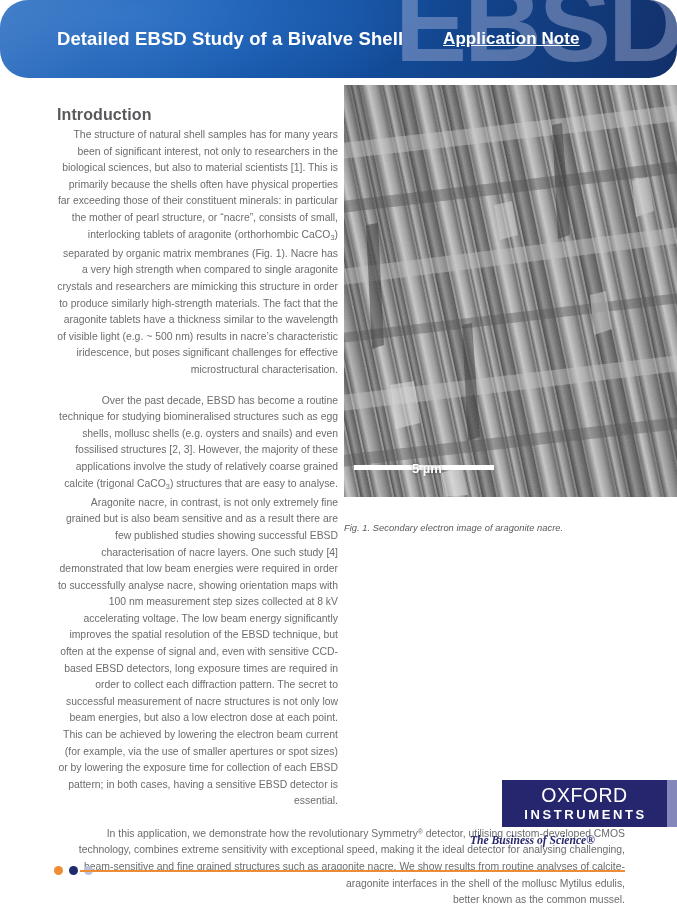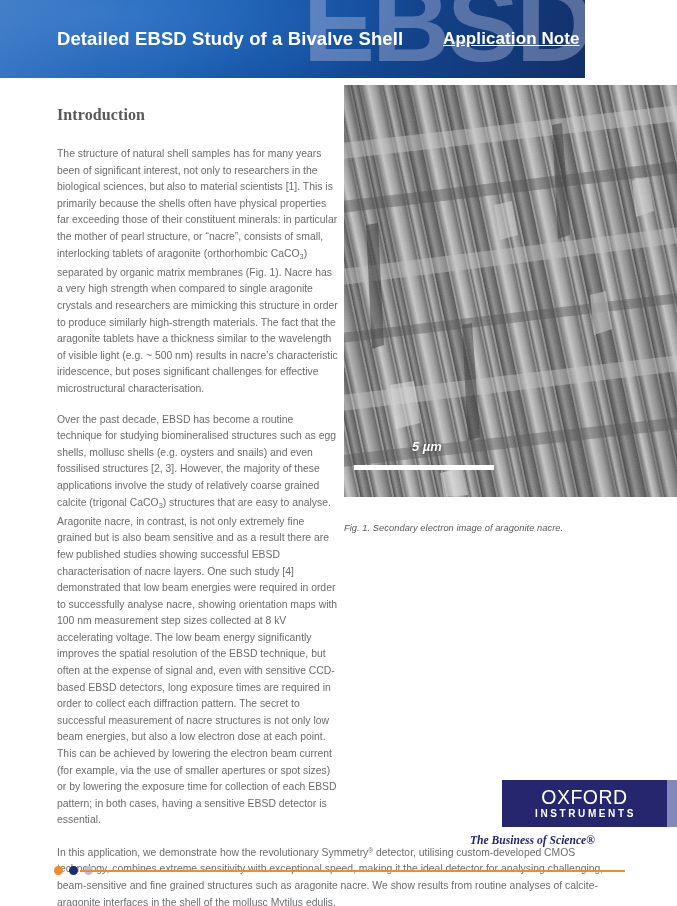--- a/index.html
+++ b/index.html
@@ -13,25 +13,26 @@
     position: relative;
     overflow: hidden;
     font-family: "Liberation Sans", sans-serif;
     color: #58595b;
   }
 
   
   #header-band {
     position: absolute;
     left: 0; top: 0;
-    width: 585px; height: 78px;
+    width: 677px; height: 78px;
     overflow: hidden;
     background:
       radial-gradient(ellipse 520px 150px at 18% 18%, #2a6fc4 0%, rgba(42,111,196,0) 62%),
       linear-gradient(105deg, #1a5fb8 0%, #1559ad 26%, #134e9d 52%, #123f83 76%, #12306a 100%);
+    border-radius: 28px;
   }
   #header-sheen {
     position: absolute;
     left: 0; top: 0; width: 677px; height: 78px;
     background: linear-gradient(118deg, rgba(255,255,255,0.14) 0%, rgba(255,255,255,0.05) 18%, rgba(255,255,255,0.0) 40%);
     pointer-events: none;
   }
   
   #watermark {
     position: absolute;
@@ -79,27 +80,26 @@
     position: relative;
     width: 333px;
     height: 412px;
     overflow: hidden;
     background: #8d8d8d;
   }
   #sem-image svg { display: block; }
   #scalebar-label {
     position: absolute;
     left: 68px;
-    bottom: 43px;
+    bottom: 21px;
     color: #ffffff;
     font-size: 13px;
     font-weight: bold;
     text-shadow: 0 0 3px rgba(0,0,0,0.55);
     white-space: nowrap;
-    font-style: italic;
   }
   #scalebar-line {
     position: absolute;
     left: 10px;
     bottom: 27px;
     width: 140px;
     height: 5px;
     background: #ffffff;
   }
   #figure-caption {
@@ -114,30 +114,29 @@
   #content {
     position: absolute;
     left: 57px;
     top: 106px;
     width: 568px;
   }
   #section-heading {
     font-size: 16px;
     font-weight: bold;
     color: #58595b;
-    margin: 0 0 22px 0;
+    margin: 0 0 3px 0;
     letter-spacing: 0.1px;
-    font-family: Liberation Serif, serif;
   }
   .para {
     font-size: 10.4px;
     line-height: 16.6px;
     color: #6b6c6e;
     margin: 0 0 14px 0;
-    text-align: left;
+    text-align: right;
   }
   .para.narrow { width: 281px; }
   .para.wrap  { width: 568px; }
   .para.last  { margin-bottom: 0; }
   sub { font-size: 7.4px; vertical-align: -0.22em; }
   sup { font-size: 6.6px; vertical-align: 0.42em; }
 
   
   #logo-block {
     position: absolute;
@@ -168,21 +167,21 @@
     font-family: "Liberation Sans", sans-serif;
     font-size: 19.5px;
     letter-spacing: 0.5px;
     color: #ffffff;
     font-weight: normal;
     line-height: 1;
     margin-bottom: 2px;
   }
   #logo-instruments {
     font-family: "Liberation Sans", sans-serif;
-    font-size: 10px;
+    font-size: 13px;
     font-weight: bold;
     letter-spacing: 2.6px;
     color: #ffffff;
     line-height: 1;
     padding-left: 2px;
   }
   #logo-tagline {
     margin-top: 7px;
     text-align: left;
     font-family: "Liberation Serif", serif;

